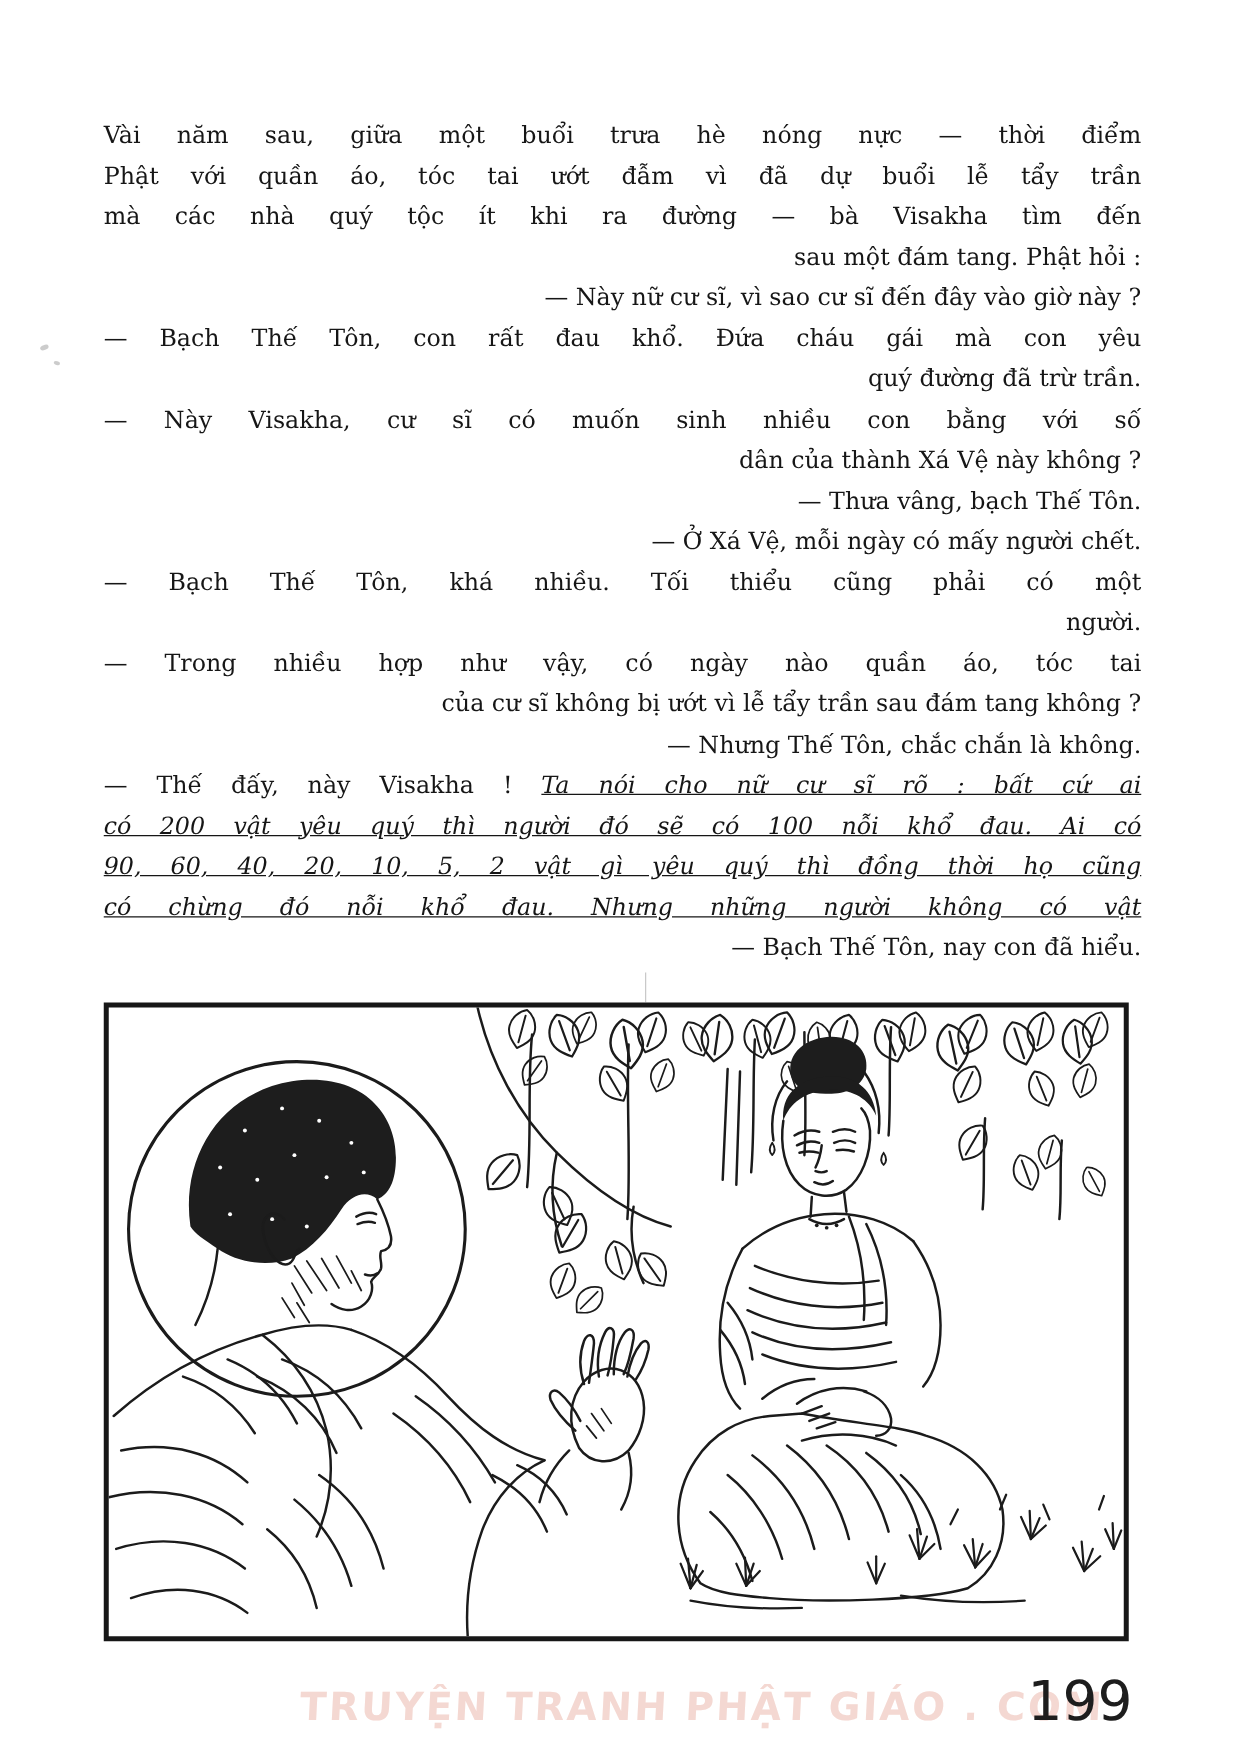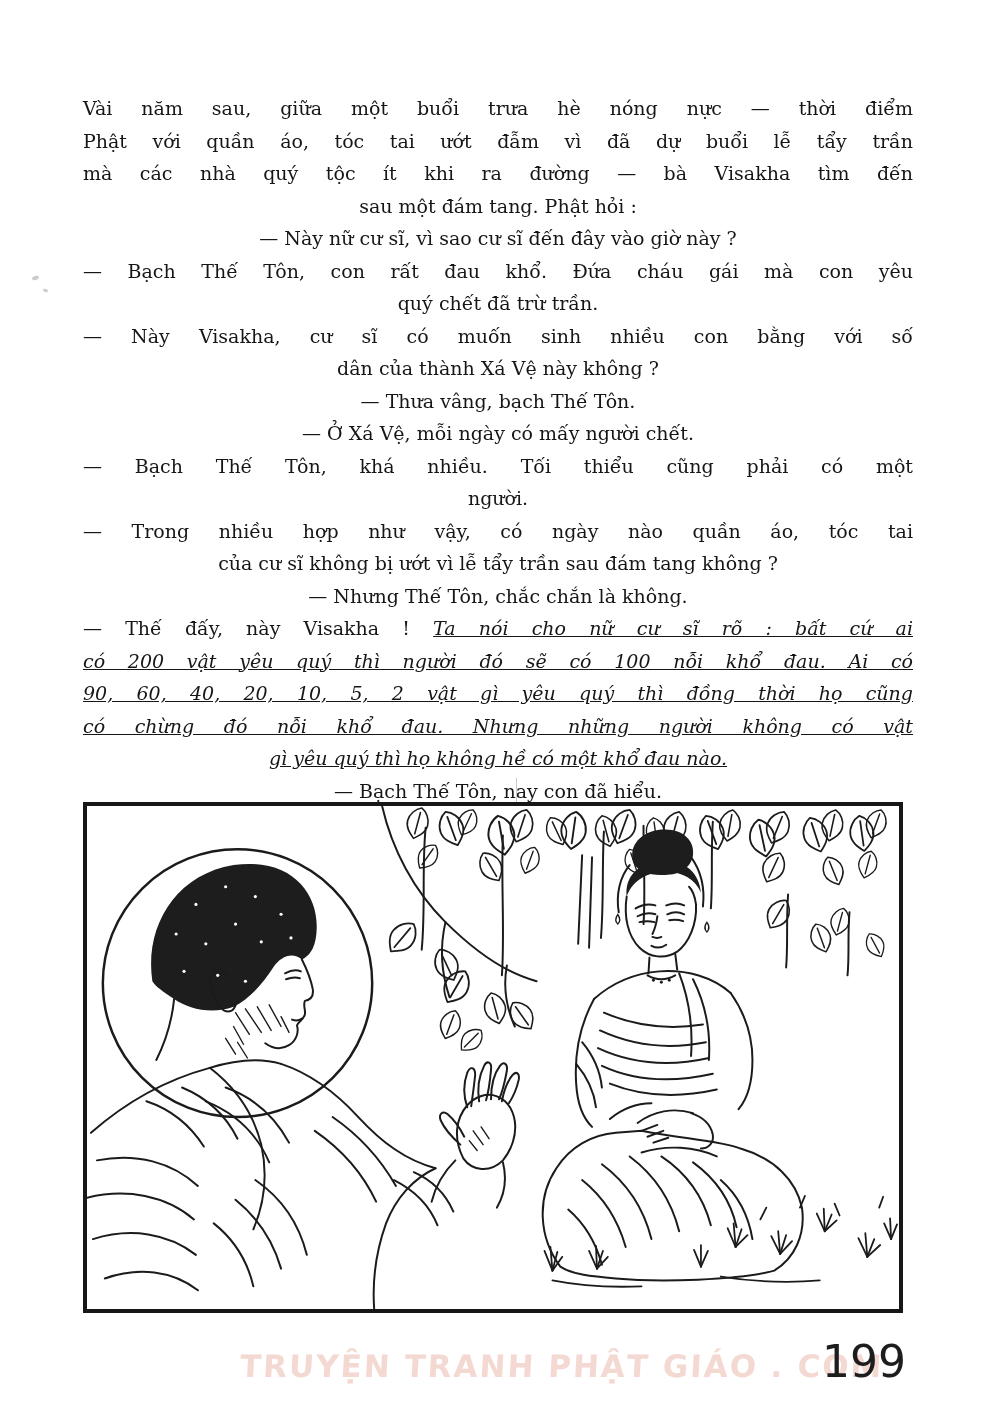--- a/index.html
+++ b/index.html
@@ -1,20 +1,20 @@
 <!DOCTYPE html>
 <html><head>
 <meta charset="utf-8">
 <style>
   html,body{margin:0;padding:0;background:#ffffff;}
   body{width:992px;height:1403px;position:relative;font-family:"DejaVu Serif",serif;}
   .page{position:absolute;inset:0;background:#ffffff;overflow:hidden;}
   .story{position:absolute;left:83px;top:60px;width:830px;color:#161616;
          font-size:19px;line-height:32.5px;margin-top:32px;}
-  .line{text-align:center;}
+  .line{text-align:right;}
   .line.fill{text-align:justify;text-align-last:justify;}
   .italic{font-style:italic;text-decoration:underline;}
   .panel{position:absolute;left:83px;top:802px;width:820px;height:511px;
          border:4px solid #171717;box-sizing:border-box;background:#fff;}
   .panel svg{display:block;width:100%;height:100%;}
   .pagenum{position:absolute;right:86px;top:1336px;font-family:"DejaVu Sans",sans-serif;
            font-size:44px;color:#1d1d1d;}
   .watermark{position:absolute;left:240px;top:1348px;font-family:"DejaVu Sans",sans-serif;
              font-weight:bold;font-size:31px;letter-spacing:2px;color:#f4d8d2;
              white-space:nowrap;transform:skewX(-3deg);}
@@ -28,35 +28,34 @@
 
 <div class="page">
 
   <div class="story">
       <div class="line fill"><span>Vài năm sau, giữa một buổi trưa hè nóng nực — thời điểm</span></div>
       <div class="line fill"><span>Phật với quần áo, tóc tai ướt đẫm vì đã dự buổi lễ tẩy trần</span></div>
       <div class="line fill"><span>mà các nhà quý tộc ít khi ra đường — bà Visakha tìm đến</span></div>
       <div class="line"><span>sau một đám tang. Phật hỏi :</span></div>
       <div class="line"><span>— Này nữ cư sĩ, vì sao cư sĩ đến đây vào giờ này ?</span></div>
       <div class="line fill"><span>— Bạch Thế Tôn, con rất đau khổ. Đứa cháu gái mà con yêu</span></div>
-      <div class="line"><span>quý chết đã trừ trần.</span></div>
+      <div class="line"><span>quý đường đã trừ trần.</span></div>
       <div class="line fill"><span>— Này Visakha, cư sĩ có muốn sinh nhiều con bằng với số</span></div>
       <div class="line"><span>dân của thành Xá Vệ này không ?</span></div>
       <div class="line"><span>— Thưa vâng, bạch Thế Tôn.</span></div>
       <div class="line"><span>— Ở Xá Vệ, mỗi ngày có mấy người chết.</span></div>
       <div class="line fill"><span>— Bạch Thế Tôn, khá nhiều. Tối thiểu cũng phải có một</span></div>
       <div class="line"><span>người.</span></div>
       <div class="line fill"><span>— Trong nhiều hợp như vậy, có ngày nào quần áo, tóc tai</span></div>
       <div class="line"><span>của cư sĩ không bị ướt vì lễ tẩy trần sau đám tang không ?</span></div>
       <div class="line"><span>— Nhưng Thế Tôn, chắc chắn là không.</span></div>
       <div class="line fill"><span>— Thế đấy, này Visakha ! </span><span class="italic">Ta nói cho nữ cư sĩ rõ : bất cứ ai</span></div>
       <div class="line fill"><span class="italic">có 200 vật yêu quý thì người đó sẽ có 100 nỗi khổ đau. Ai có</span></div>
       <div class="line fill"><span class="italic">90, 60, 40, 20, 10, 5, 2 vật gì yêu quý thì đồng thời họ cũng</span></div>
       <div class="line fill"><span class="italic">có chừng đó nỗi khổ đau. Nhưng những người không có vật</span></div>
-      <div class="line"><span class="italic">gì yêu quý thì họ không hề có một khổ đau nào.</span></div>
       <div class="line"><span>— Bạch Thế Tôn, nay con đã hiểu.</span></div>
     </div>
 
   <div class="speck s1"></div>
   <div class="speck s2"></div>
   <div class="scanline"></div>
 
   <div class="panel">
     <svg viewBox="0 0 820 511" preserveAspectRatio="none">
       <g stroke="#1b1b1b" stroke-width="2" fill="none" stroke-linecap="round" stroke-linejoin="round">

